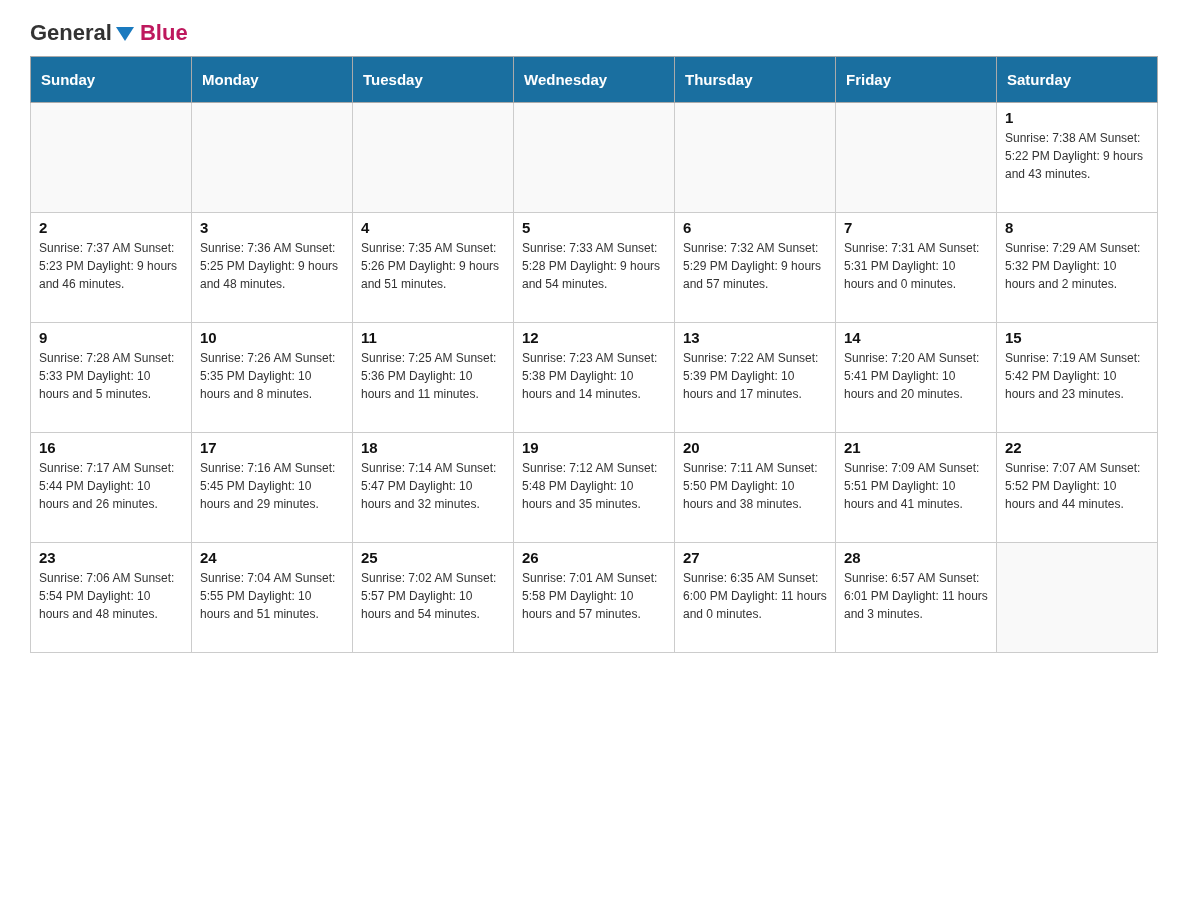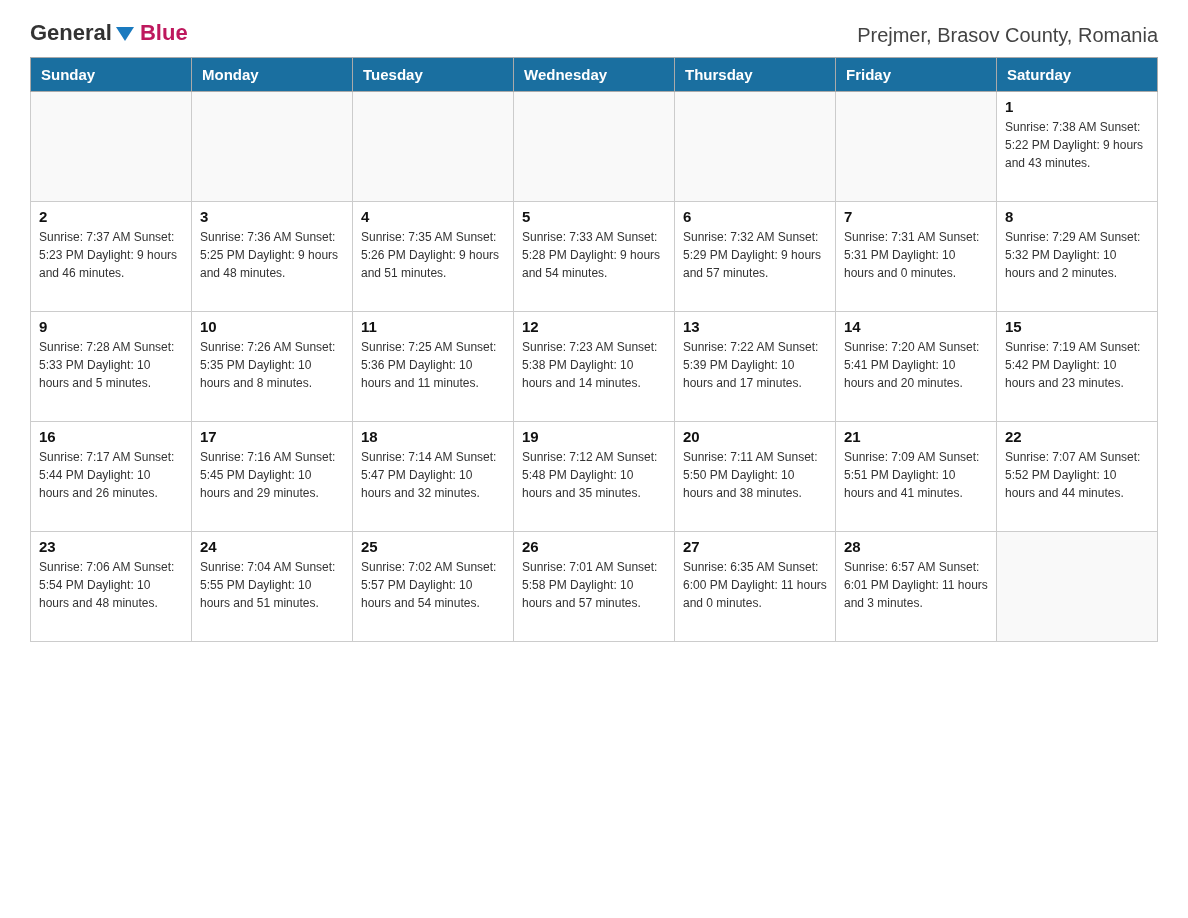--- a/index.html
+++ b/index.html
@@ -43,21 +43,21 @@
     .calendar {
       width: 100%;
       border-collapse: collapse;
       margin-top: 10px;
     }
     .calendar th {
       background-color: #1a6fa0;
       color: #fff;
       font-size: 15px;
       font-weight: bold;
-      padding: 8px 10px;
+      padding: 14px 10px;
       text-align: left;
       border: 1px solid #aaa;
     }
     .calendar td {
       vertical-align: top;
       padding: 6px 8px;
       border: 1px solid #ccc;
       width: 14.28%;
       height: 110px;
       font-size: 12.5px;
@@ -96,21 +96,20 @@
       <span class="logo-text-general">General</span>
       <svg width="22" height="22" viewBox="0 0 22 22" style="margin-left:2px;margin-top:2px;">
         <polygon points="11,18 2,4 20,4" fill="#1a7abf"></polygon>
       </svg>
     </div>
     <div>
       <span class="logo-text-blue" style="margin-left:4px;">Blue</span>
     </div>
   </div>
   <div class="title-block">
-    <div class="location-title">Prejmer, Brasov County, Romania</div>
   </div>
 </div>
 
 <table class="calendar">
   <thead>
     <tr>
     <th>Sunday</th>
         <th>Monday</th>
         <th>Tuesday</th>
         <th>Wednesday</th>

